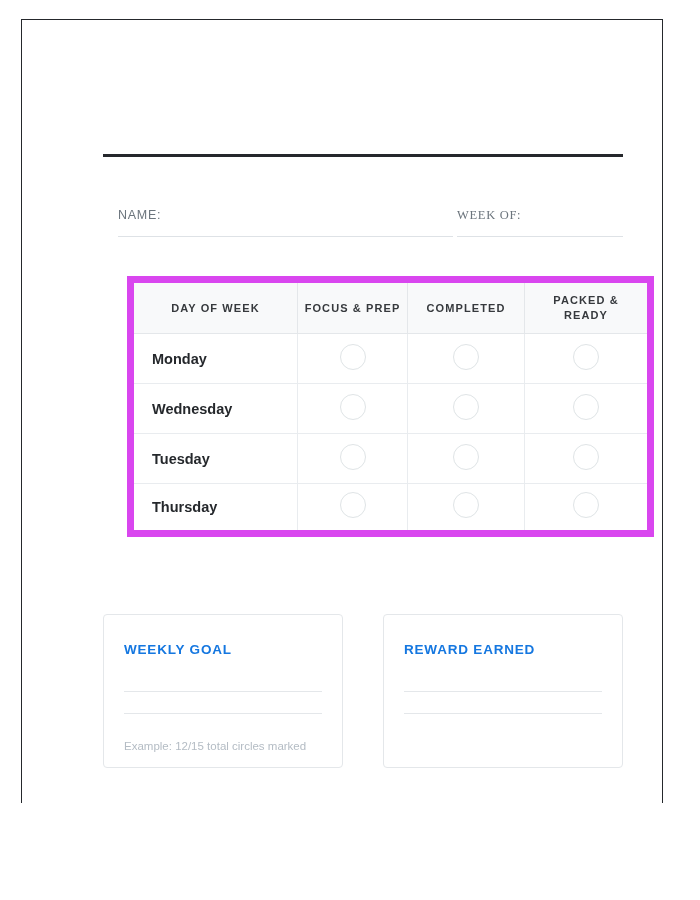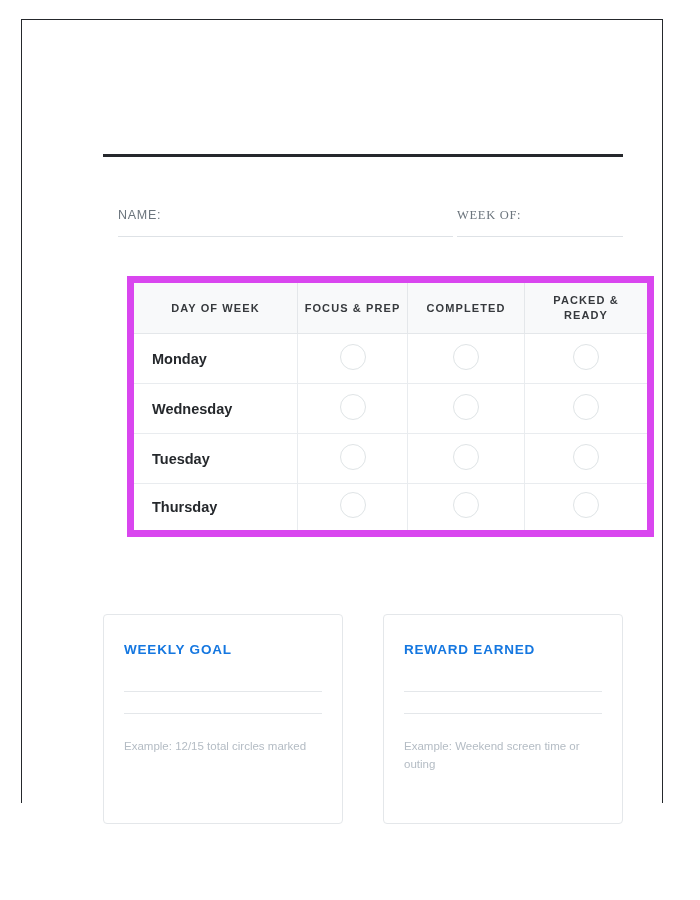--- a/index.html
+++ b/index.html
@@ -129,21 +129,21 @@
   }
   .col-day    { width: 167px; }
   .col-focus  { width: 110px; }
   .col-done   { width: 117px; }
   .col-packed { width: 126px; }
 
   
   .card {
     position: absolute;
     top: 594px;
-    height: 210px;
+    height: 154px;
     border: 1px solid #e4e7ea;
     border-radius: 4px;
     box-sizing: border-box;
     background: #ffffff;
     padding: 26px 20px 0 20px;
   }
   #card-goal   { left: 81px;  width: 240px; }
   #card-reward { left: 361px; width: 240px; }
   .card-title {
     font-size: 13.5px;
@@ -232,16 +232,15 @@
     <span class="card-title">WEEKLY GOAL</span>
     <div class="card-line first"></div>
     <div class="card-line second"></div>
     <span class="card-example">Example: 12/15 total circles marked</span>
   </div>
 
   <div class="card" id="card-reward">
     <span class="card-title">REWARD EARNED</span>
     <div class="card-line first"></div>
     <div class="card-line second"></div>
-    <span class="card-example">Example: Weekend screen time or outing</span>
   </div>
 
 </div>
 
 </body></html>

